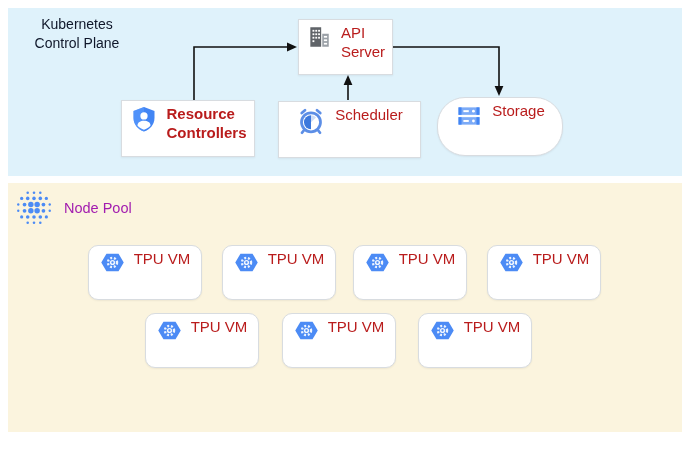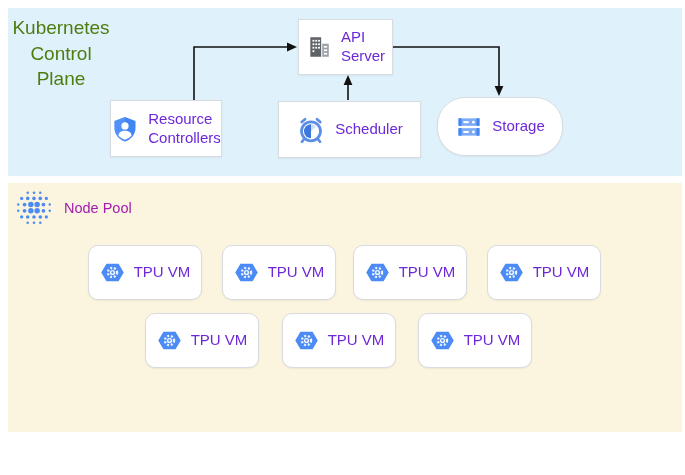--- a/index.html
+++ b/index.html
@@ -4,34 +4,34 @@
 <style>
   html,body{margin:0;padding:0;background:#ffffff;}
   .canvas{
     position:relative;width:685px;height:475px;background:#ffffff;overflow:hidden;
     font-family:"Liberation Sans","DejaVu Sans",sans-serif;color:#202124;
   }
   .zone{position:absolute;}
   .zone-blue{left:8px;top:8px;width:674px;height:168px;background:#dff2fb;}
   .zone-yellow{left:8px;top:183px;width:674px;height:249px;background:#fbf4de;}
   .zone-label{
-    position:absolute;left:10px;top:15px;width:102px;text-align:center;
-    font-size:19px;line-height:1.35;color:#4d7c0f;
+    position:absolute;left:26px;top:15px;width:102px;text-align:center;
+    font-size:14px;line-height:1.35;color:#0f172a;
   }
   .np-header{position:absolute;left:14px;top:188px;display:flex;align-items:center;gap:10px;}
   .np-label{font-size:14.5px;color:#a21caf;}
   .node{
     position:absolute;background:#ffffff;border:1px solid #d8dce0;
     box-shadow:0 1px 2px rgba(0,0,0,0.06);
-    display:flex;align-items:center;justify-content:center;gap:9px;
-    font-size:15px;color:#6d28d9;box-sizing:border-box;padding:4px 8px;
+    display:flex;justify-content:center;gap:9px;
+    font-size:15px;color:#b91c1c;box-sizing:border-box;padding:4px 8px;
   }
   .node .lbl{line-height:1.25;}
   .node-api{left:298px;top:19px;width:95px;height:56px;}
-  .node-rc{left:110px;top:100px;width:112px;height:57px;}
+  .node-rc{left:121px;top:100px;width:134px;height:57px;font-weight:bold;}
   .node-sched{left:278px;top:101px;width:143px;height:57px;}
   .node-storage{left:437px;top:97px;width:126px;height:59px;border-radius:28px;}
   .tpu{width:114px;height:55px;border-radius:10px;}
   .arrows{position:absolute;left:0;top:0;pointer-events:none;}
   .caption{position:absolute;left:6px;top:448px;font-size:14.5px;color:#1a1a1a;}
   svg{display:block;}
 </style>
 </head>
 <body>
 

